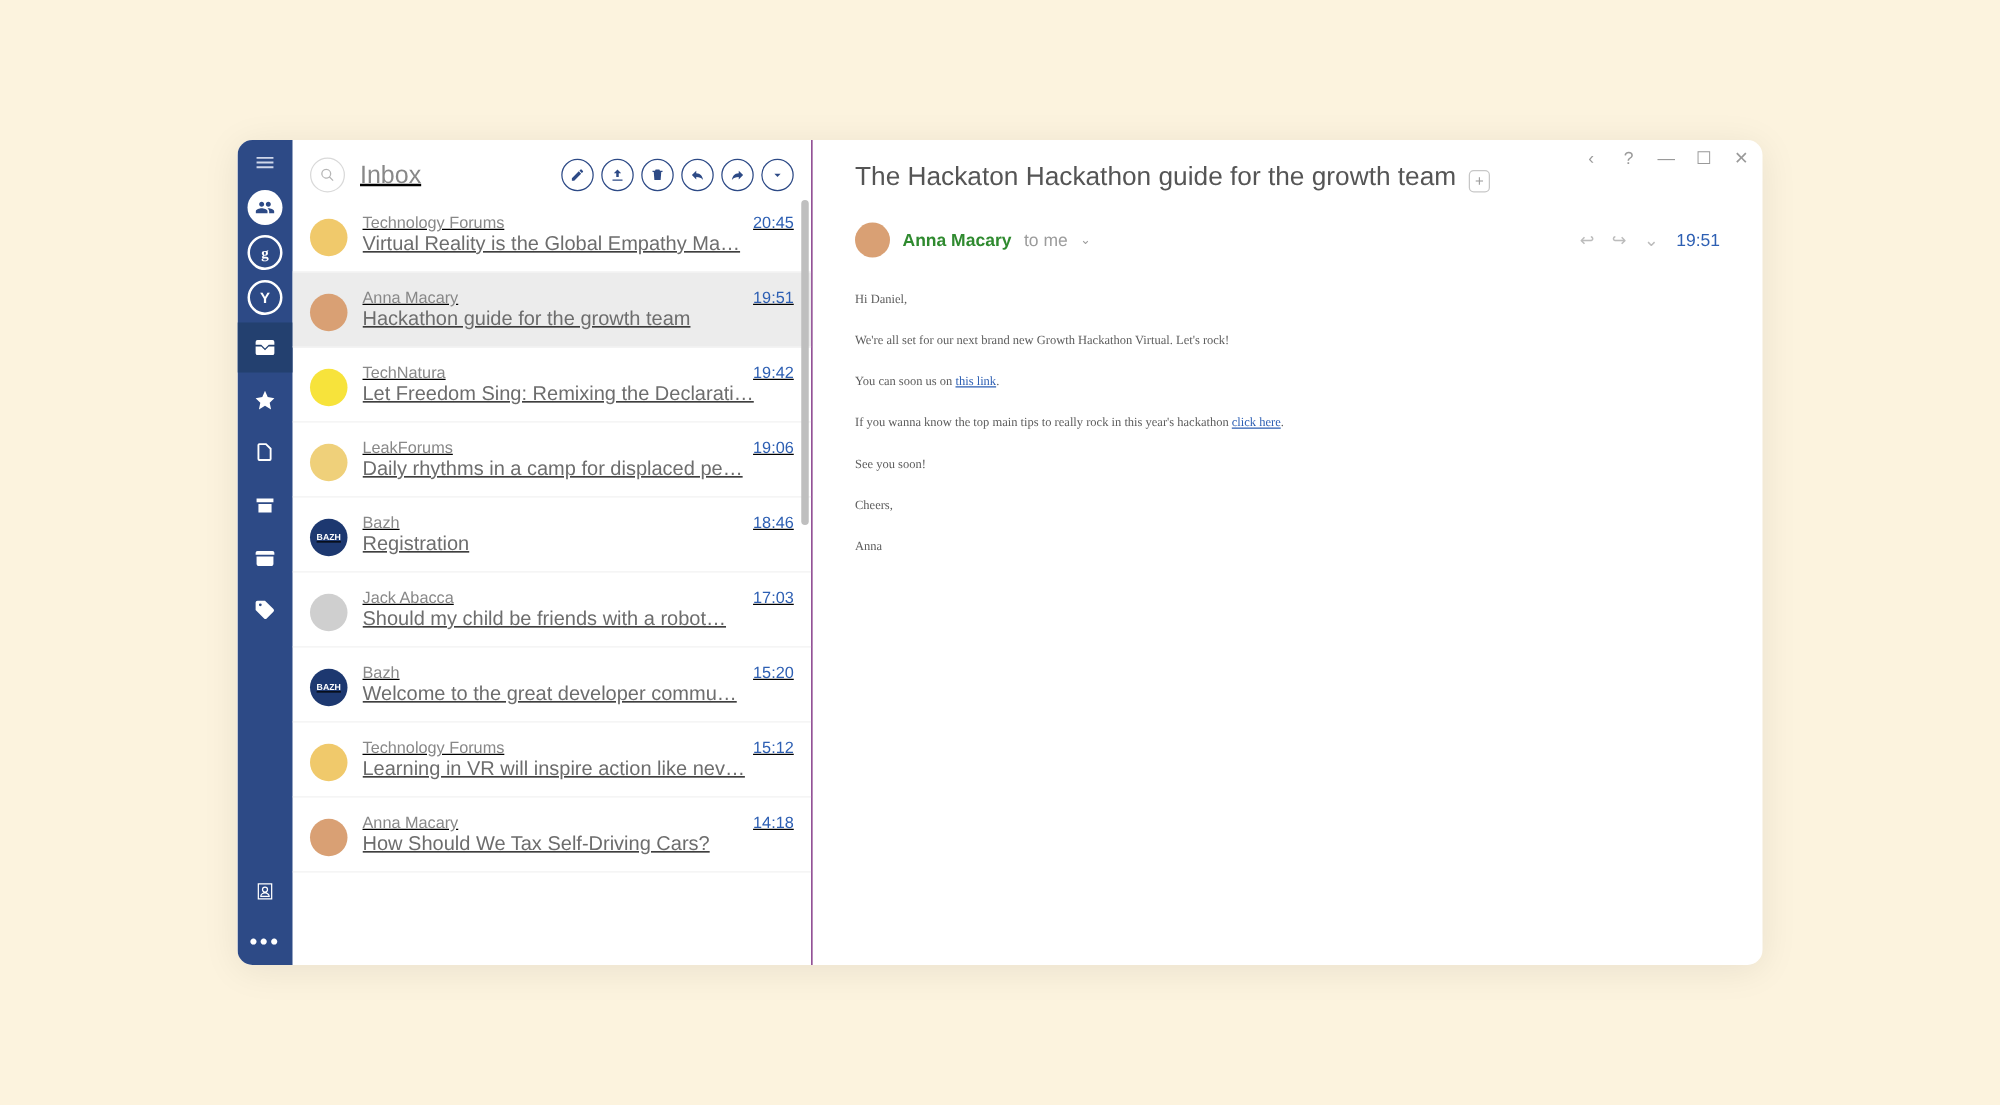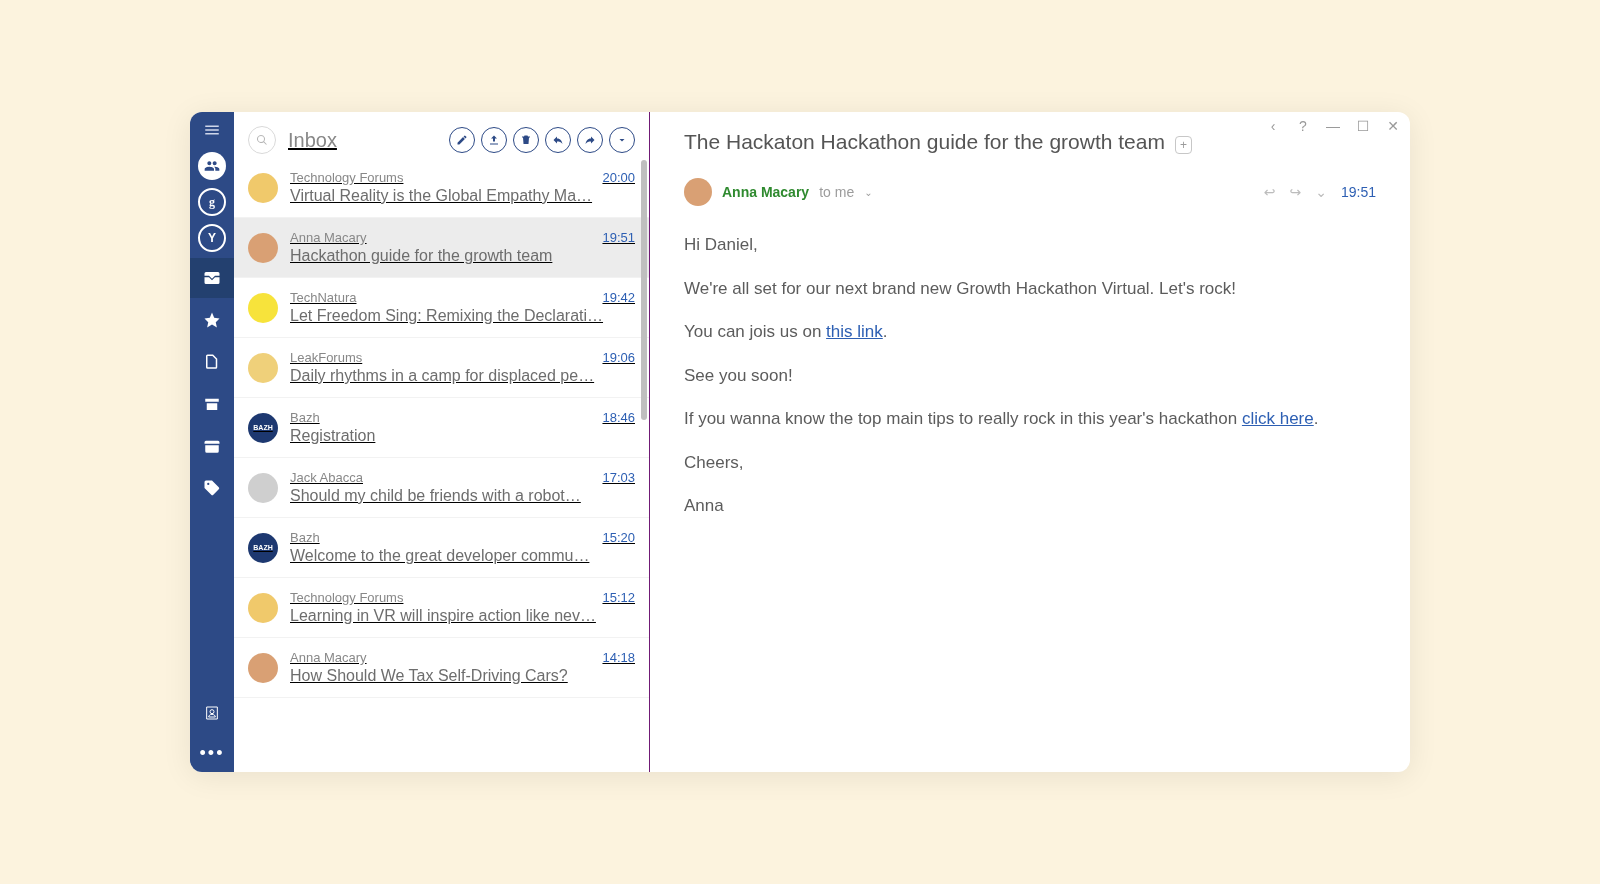--- a/index.html
+++ b/index.html
@@ -84,21 +84,21 @@
   }
   .tbtn {
     width: 26px; height: 26px; border-radius: 50%;
     border: 1.5px solid #2d4a86;
     display:flex; align-items:center; justify-content:center;
     color:#2d4a86; cursor:pointer; font-size:12px; background:#fff;
   }
   .tbtn svg { width:12px; height:12px; fill:#2d4a86; }
   .messages { overflow-y:auto; flex:1; }
   .msg {
-    display:flex; align-items:center;
+    display:flex; align-items:flex-end;
     padding: 12px 14px; gap: 12px;
     cursor:pointer;
     border-bottom: 1px solid #f2f2f2;
   }
   .msg.selected { background:#ececec; }
   .avatar {
     width: 30px; height: 30px; border-radius:50%;
     flex-shrink:0; display:flex; align-items:center; justify-content:center;
     font-size: 10px; font-weight:600; color:#fff; overflow:hidden;
   }
@@ -139,21 +139,21 @@
     display:flex; align-items:center; gap:10px;
     margin-top: 24px; padding: 0 34px;
   }
   .meta-row .avatar { width:28px; height:28px; }
   .from-name { font-size:14px; color:#2f8a2f; font-weight:600; }
   .to-whom { font-size:14px; color:#9c9c9c;text-align:center; }
   .meta-actions { margin-left:auto; display:flex; align-items:center; gap:14px; color:#bcbcbc; }
   .meta-actions span { cursor:pointer; font-size:14px; }
   .meta-time { color:#2d5fb3; font-size:14px; }
   .email-body {
-    padding: 26px 34px; font-size:17px; color:#5c5c5c; line-height:1.5;
+    padding: 26px 34px; font-size:10px; color:#5c5c5c; line-height:1.5;font-family:Liberation Serif, serif;
   }
   .email-body p { margin-bottom: 18px; }
   .email-body a { color:#2d5fb3; text-decoration: underline; }
 </style>
 </head>
 <body>
 
 <div class="app-window">
 
   <div class="sidebar">
@@ -258,21 +258,21 @@
           </div>
       </div>
     </div>
     <div class="scroll-hint"></div>
     <div class="messages" id="messages">
         <div class="msg">
     <div class="avatar" style="background:#f0c96b;font-size:10px;color:#fff"></div>
     <div class="msg-body">
       <div class="msg-top">
         <span class="sender">Technology Forums</span>
-        <span class="time">20:00</span>
+        <span class="time">20:45</span>
       </div>
       <div class="subject">Virtual Reality is the Global Empathy Ma…</div>
     </div>
         </div>
         <div class="msg selected">
     <div class="avatar" style="background:#d9a074;font-size:10px;color:#fff"></div>
     <div class="msg-body">
       <div class="msg-top">
         <span class="sender">Anna Macary</span>
         <span class="time">19:51</span>
@@ -376,24 +376,24 @@
         <span>↩</span>
         <span>↪</span>
         <span>⌄</span>
         <span class="meta-time">19:51</span>
       </div>
     </div>
     <div class="email-body">
       <p>Hi Daniel,</p>
       <p>We're all set for our next brand new Growth Hackathon Virtual. Let's rock!</p>
       <p>
-        <span>You can jois us on </span><a href="#">this link</a><span>.</span>
+        <span>You can soon us on </span><a href="#">this link</a><span>.</span>
       </p>
-      <p>See you soon!</p>
       <p>
         <span>If you wanna know the top main tips to really rock in this year's hackathon </span><a href="#">click here</a><span>.</span>
       </p>
+      <p>See you soon!</p>
       <p>Cheers,</p>
       <p>Anna</p>
     </div>
   </div>
 
 </div>
 
 </body></html>

